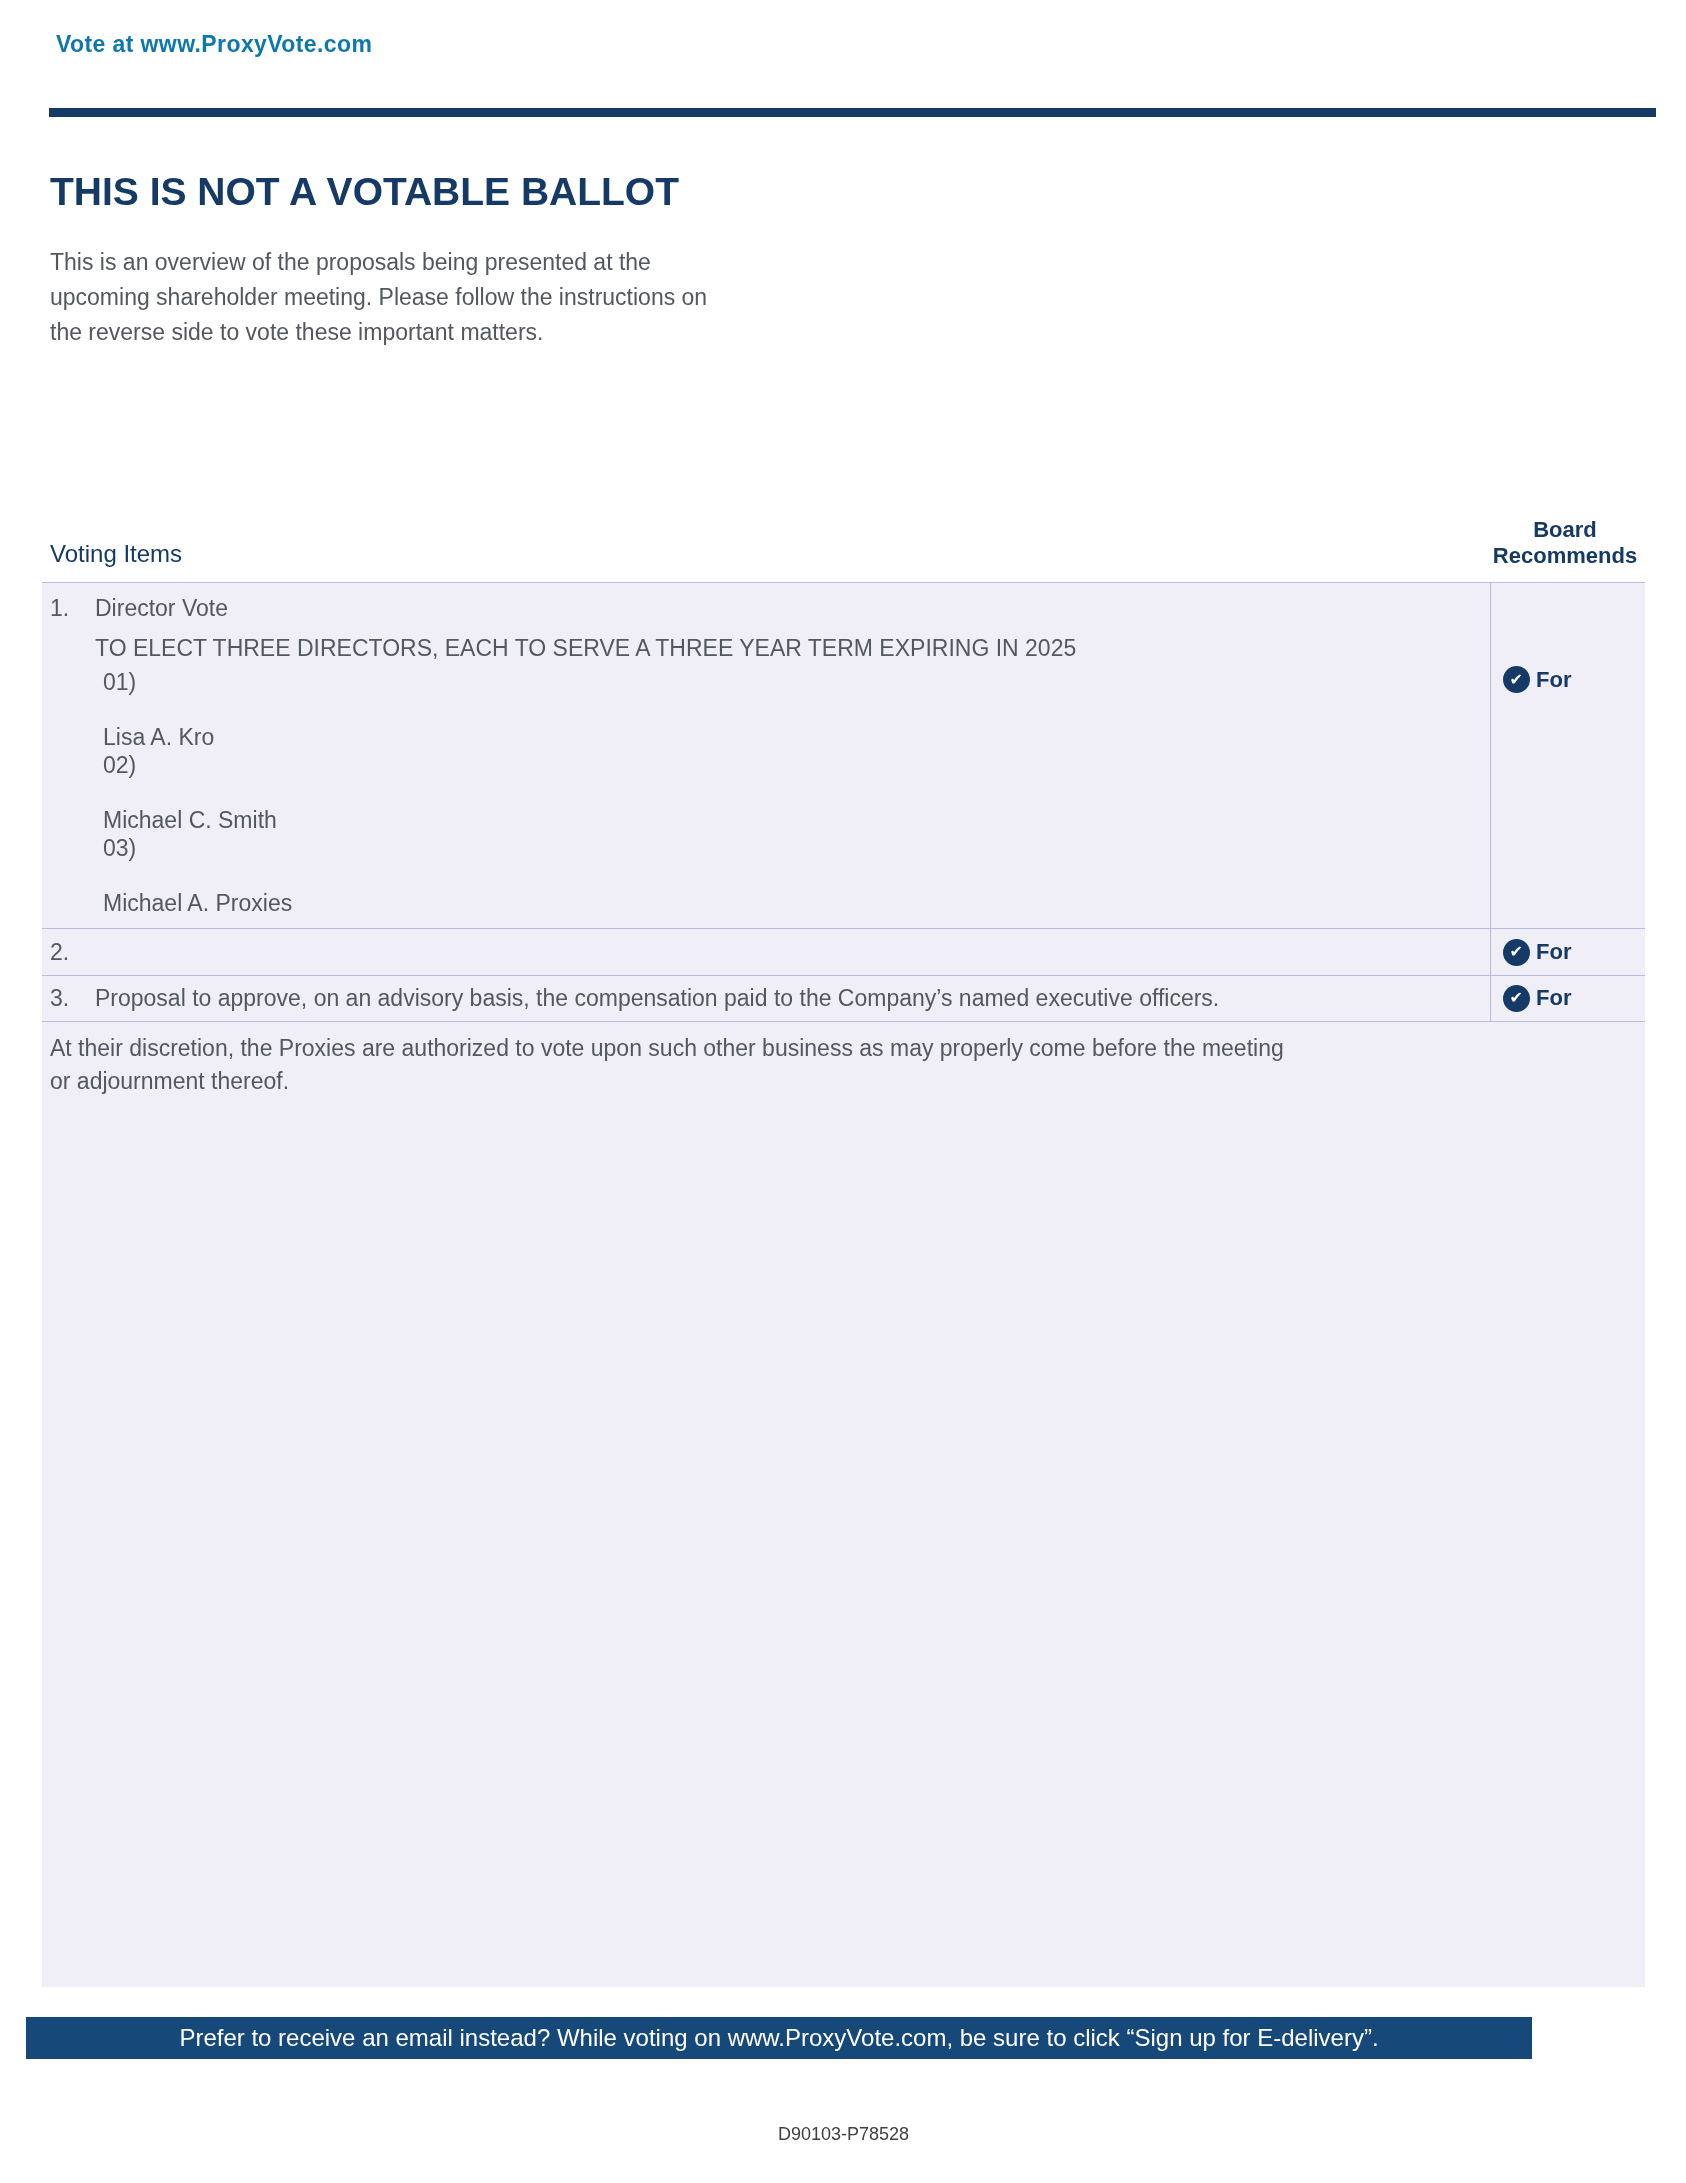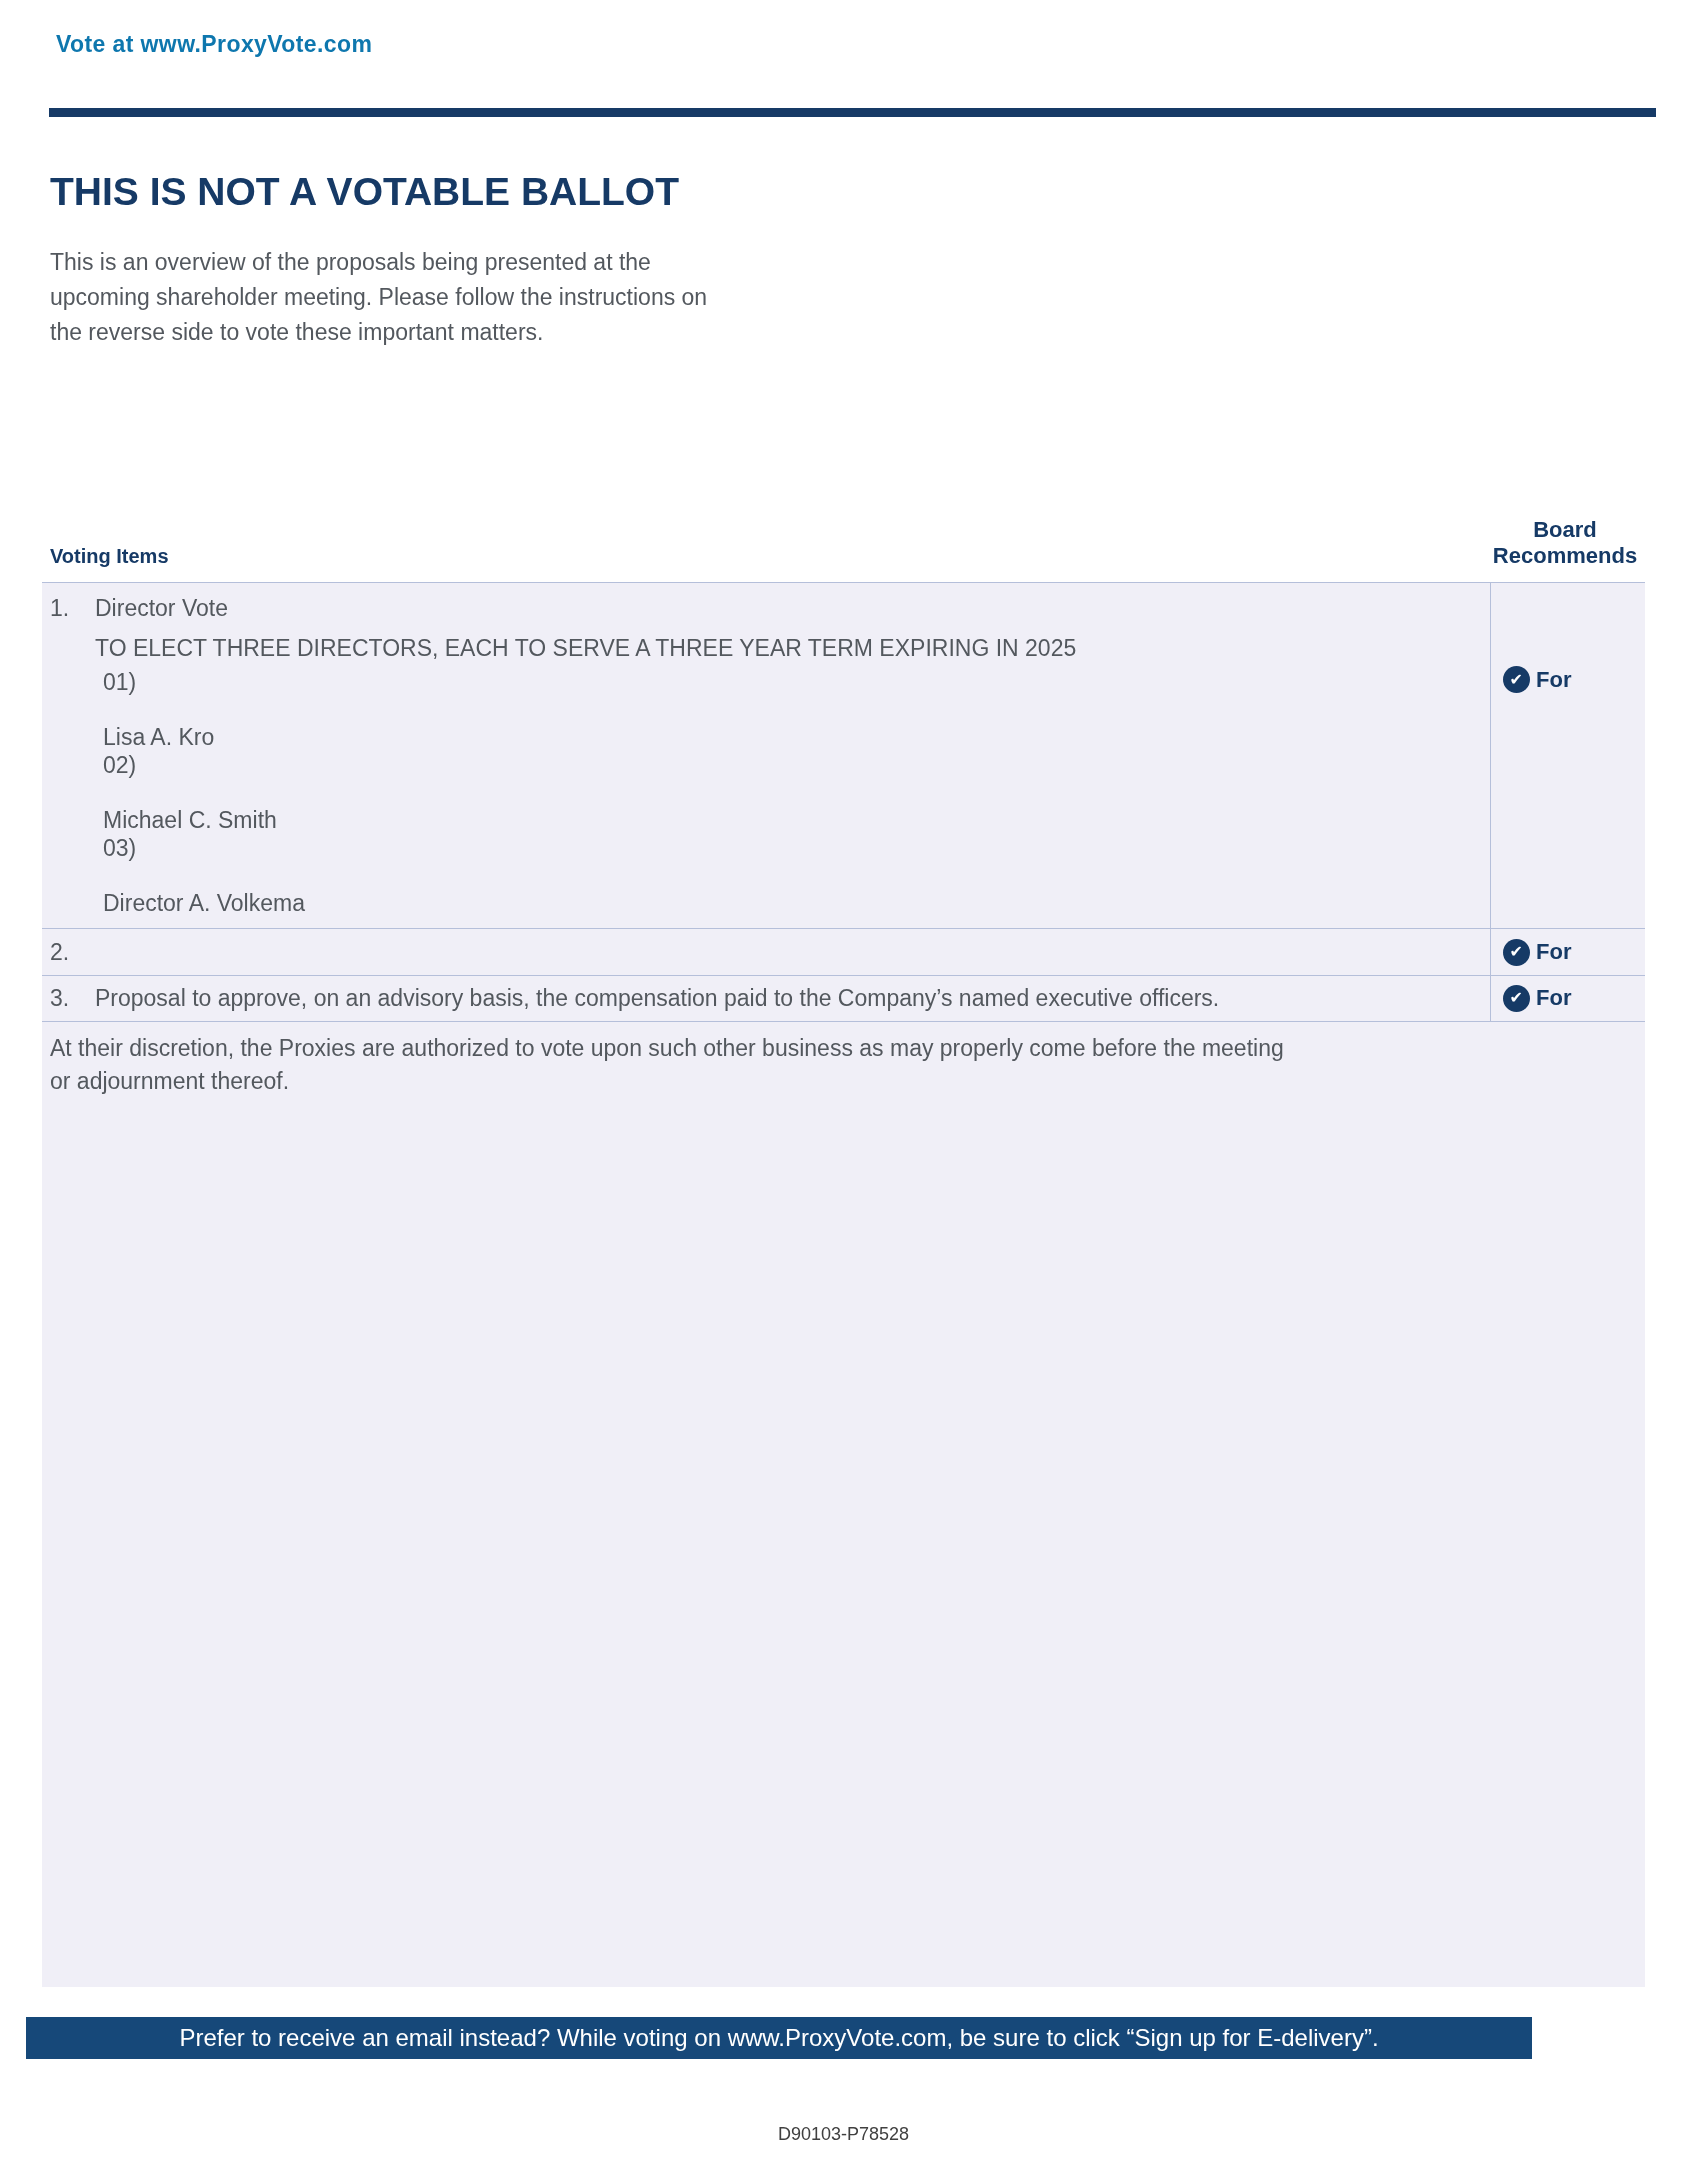--- a/index.html
+++ b/index.html
@@ -15,21 +15,21 @@
   body{font-family:"Liberation Sans","DejaVu Sans",sans-serif;}
   .page{position:relative;width:1687px;height:2183px;background:#ffffff;overflow:hidden;}
 
   .brand{position:absolute;left:56px;top:31px;font-size:23px;font-weight:700;color:var(--brand-blue);letter-spacing:0.4px;}
   .rule{position:absolute;left:49px;top:108px;width:1607px;height:8.7px;background:var(--navy);}
 
   .notice-title{position:absolute;left:50px;top:170px;font-size:39px;font-weight:700;color:var(--navy);}
   .intro{position:absolute;left:50px;top:245px;font-size:23px;line-height:35px;color:var(--text-gray);white-space:pre-line;max-width:830px;}
 
   .table-head{position:absolute;left:42px;top:517px;width:1603px;display:flex;align-items:flex-end;}
-  .vi-label{flex:1;padding-left:8px;padding-bottom:5.8px;font-size:20px;font-weight:700;color:var(--navy);}
+  .vi-label{flex:1;padding-left:8px;padding-bottom:5.8px;font-size:24px;font-weight:400;color:var(--navy);}
   .rec-label{width:160px;text-align:center;font-size:22px;font-weight:700;line-height:26px;color:var(--navy);white-space:pre-line;padding-bottom:4.4px;}
 
   .vote-table{position:absolute;left:42px;top:582px;width:1603px;height:1405px;background:var(--row-bg);display:flex;flex-direction:column;border-top:1.5px solid var(--divider);}
   .row{display:flex;}
   .row + .row{border-top:1.5px solid var(--divider);}
   .row-main{flex:1;padding:10.2px 14.6px 11.6px 8px;font-size:23px;color:var(--text-gray);}
   .row-rec{width:155px;border-left:1.5px solid var(--divider);display:flex;align-items:center;padding-left:11.6px;}
   .row-rec.rec-top{align-items:flex-start;padding-top:83px;}
   .rec-inner{display:flex;align-items:center;gap:6.5px;}
   .check{width:27px;height:27px;border-radius:50%;background:var(--navy);color:#ffffff;display:flex;align-items:center;justify-content:center;font-size:16px;font-weight:700;line-height:1;}
@@ -83,21 +83,21 @@
           <div class="nom-line">
             <span class="nom-num">01)</span>
             <span>Lisa A. Kro</span>
           </div>
           <div class="nom-line">
             <span class="nom-num">02)</span>
             <span>Michael C. Smith</span>
           </div>
           <div class="nom-line">
             <span class="nom-num">03)</span>
-            <span>Director A. Volkema</span>
+            <span>Michael A. Proxies</span>
           </div>
         </div>
       </div>
       <div class="row-rec rec-top">
         <div class="rec-inner">
           <span class="check">✔</span>
           <span class="for-label">For</span>
         </div>
       </div>
     </div>

